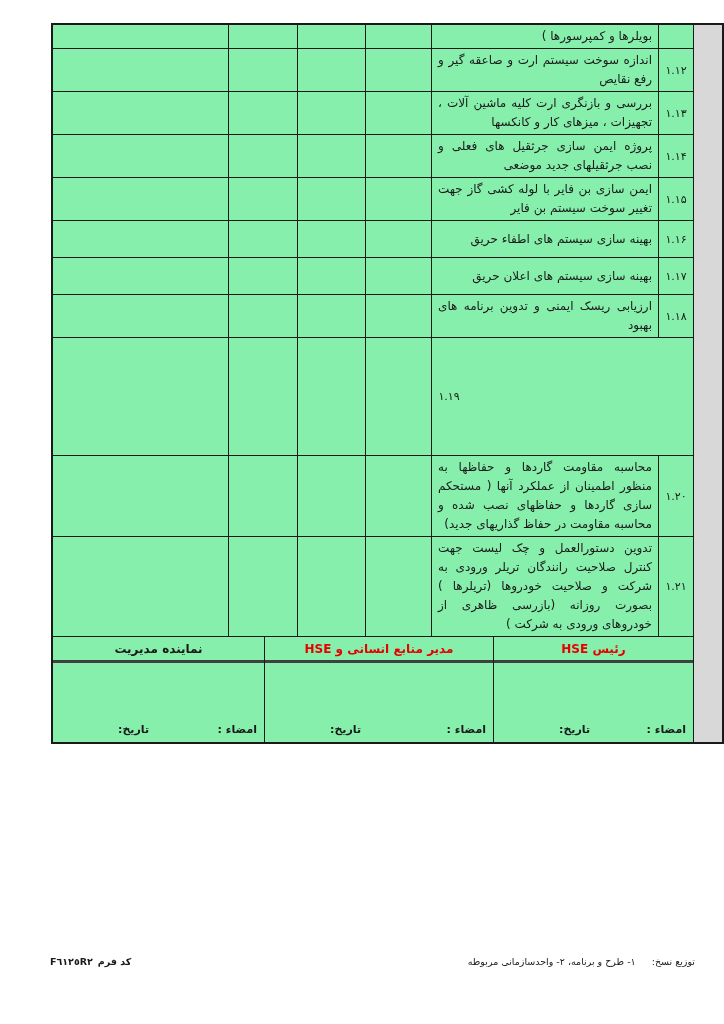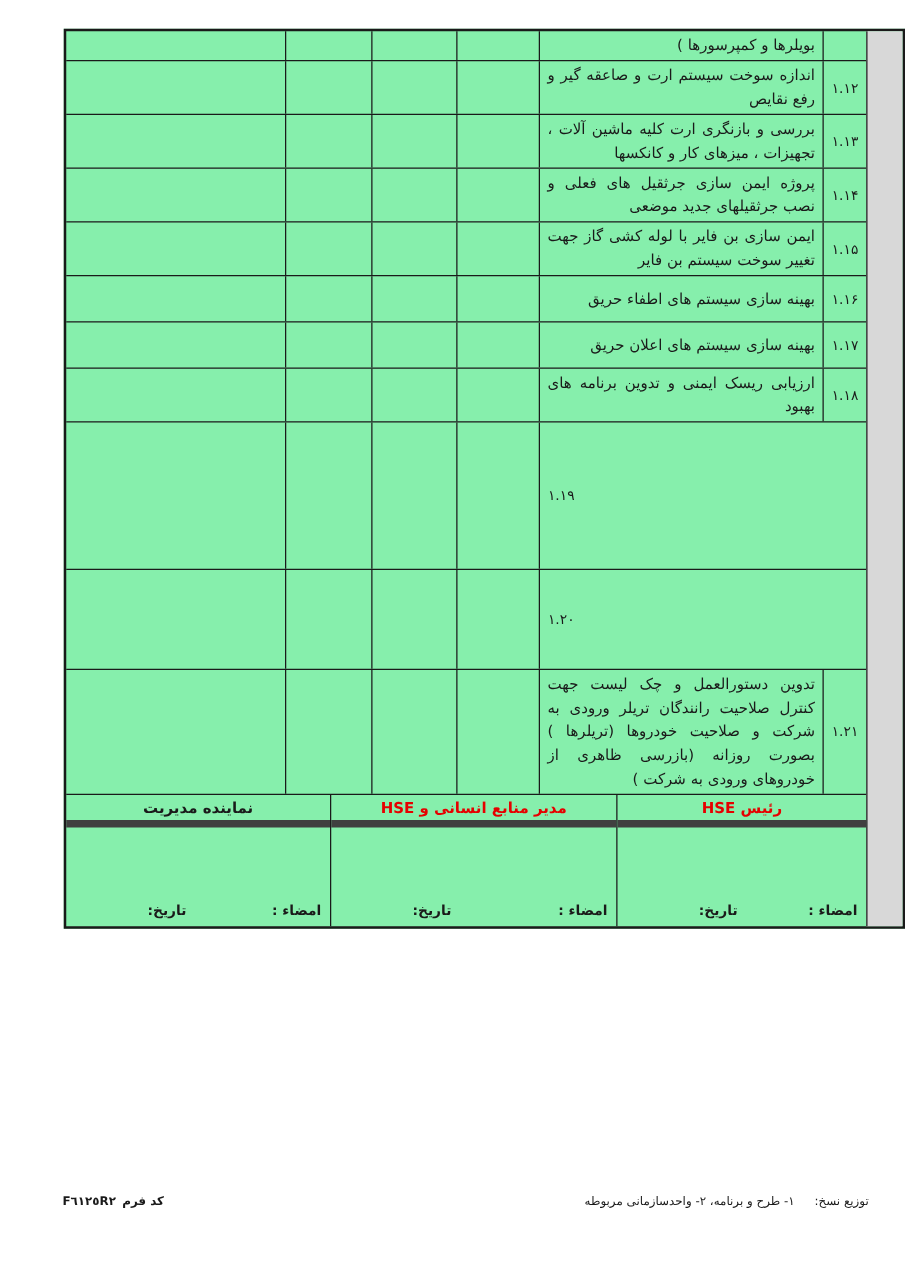--- a/index.html
+++ b/index.html
@@ -50,21 +50,21 @@
   }
 
   
   .sig-section { display:flex; flex-direction:row; flex:1; }
   .sig-col { display:flex; flex-direction:column; border-right:1px solid #1a1a1a; }
   .sig-col.last { border-right:none; }
   .sig-c1 { width:212px; flex:0 0 212px; }
   .sig-c2 { width:229px; flex:0 0 229px; }
   .sig-c3 { flex:1; }
   .sig-head {
-    height:26px; border-bottom:6px solid #404040;
+    height:26px; border-bottom:3px solid #404040;
     display:flex; align-items:center; justify-content:center;
     direction:rtl; font-size:12px; font-weight:bold;
   }
   .sig-head.red { color:var(--accent_red,#e60000); }
   .sig-body {
     height:79px;
     display:flex; direction:rtl;
     align-items:flex-end; justify-content:space-between;
     padding:0 7px 6px 65px;
     font-size:11px; font-weight:bold;
@@ -180,20 +180,23 @@
       <div class="cell c3"></div>
       <div class="cell c4"></div>
       <div class="cell c-num">۱.۱۹</div>
     </div>
 
     <div class="trow" style="min-height:80px">
       <div class="cell c1"></div>
       <div class="cell c2"></div>
       <div class="cell c3"></div>
       <div class="cell c4"></div>
+      <div class="cell c-desc">
+          <span class="desc-text">محاسبه مقاومت گاردها و حفاظها به منظور اطمینان از عملکرد آنها ( مستحکم سازی گاردها و حفاظهای نصب شده و محاسبه مقاومت در حفاظ گذاریهای جدید)</span>
+        </div>
       <div class="cell c-num">۱.۲۰</div>
     </div>
 
     <div class="trow" style="min-height:76px">
       <div class="cell c1"></div>
       <div class="cell c2"></div>
       <div class="cell c3"></div>
       <div class="cell c4"></div>
       <div class="cell c-desc">
           <span class="desc-text">تدوین دستورالعمل و چک لیست جهت کنترل صلاحیت رانندگان تریلر ورودی به شرکت و صلاحیت خودروها (تریلرها ) بصورت روزانه (بازرسی ظاهری از خودروهای ورودی به شرکت )</span>

